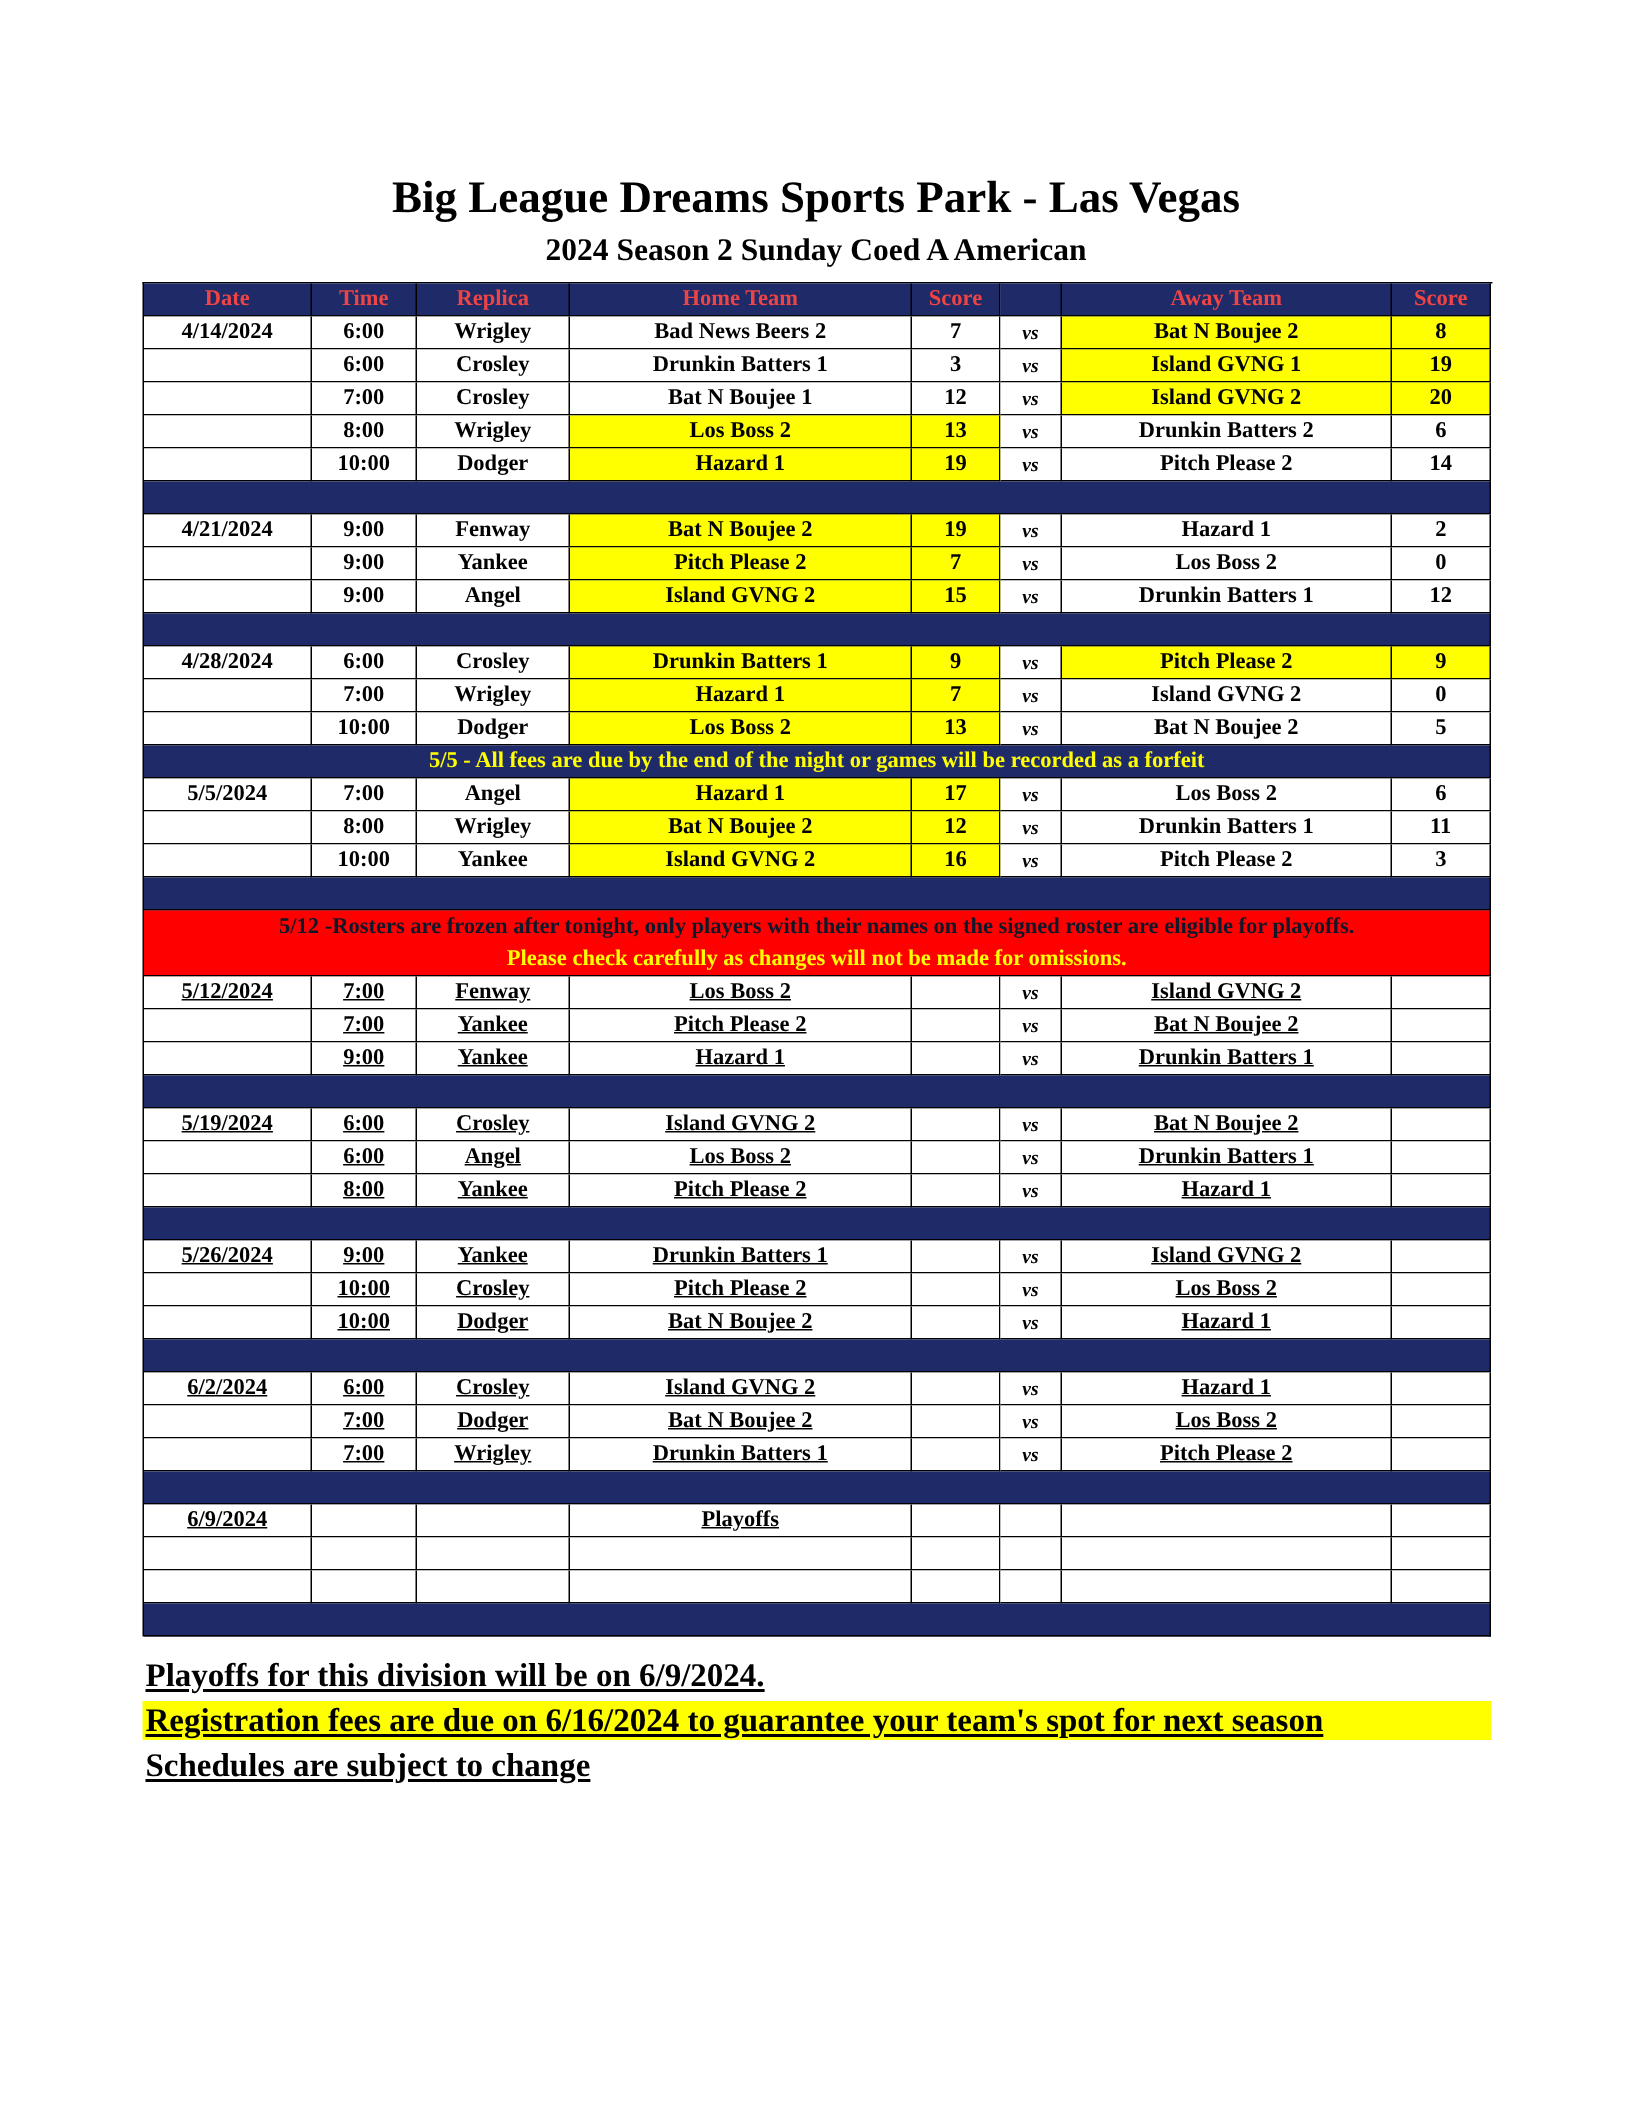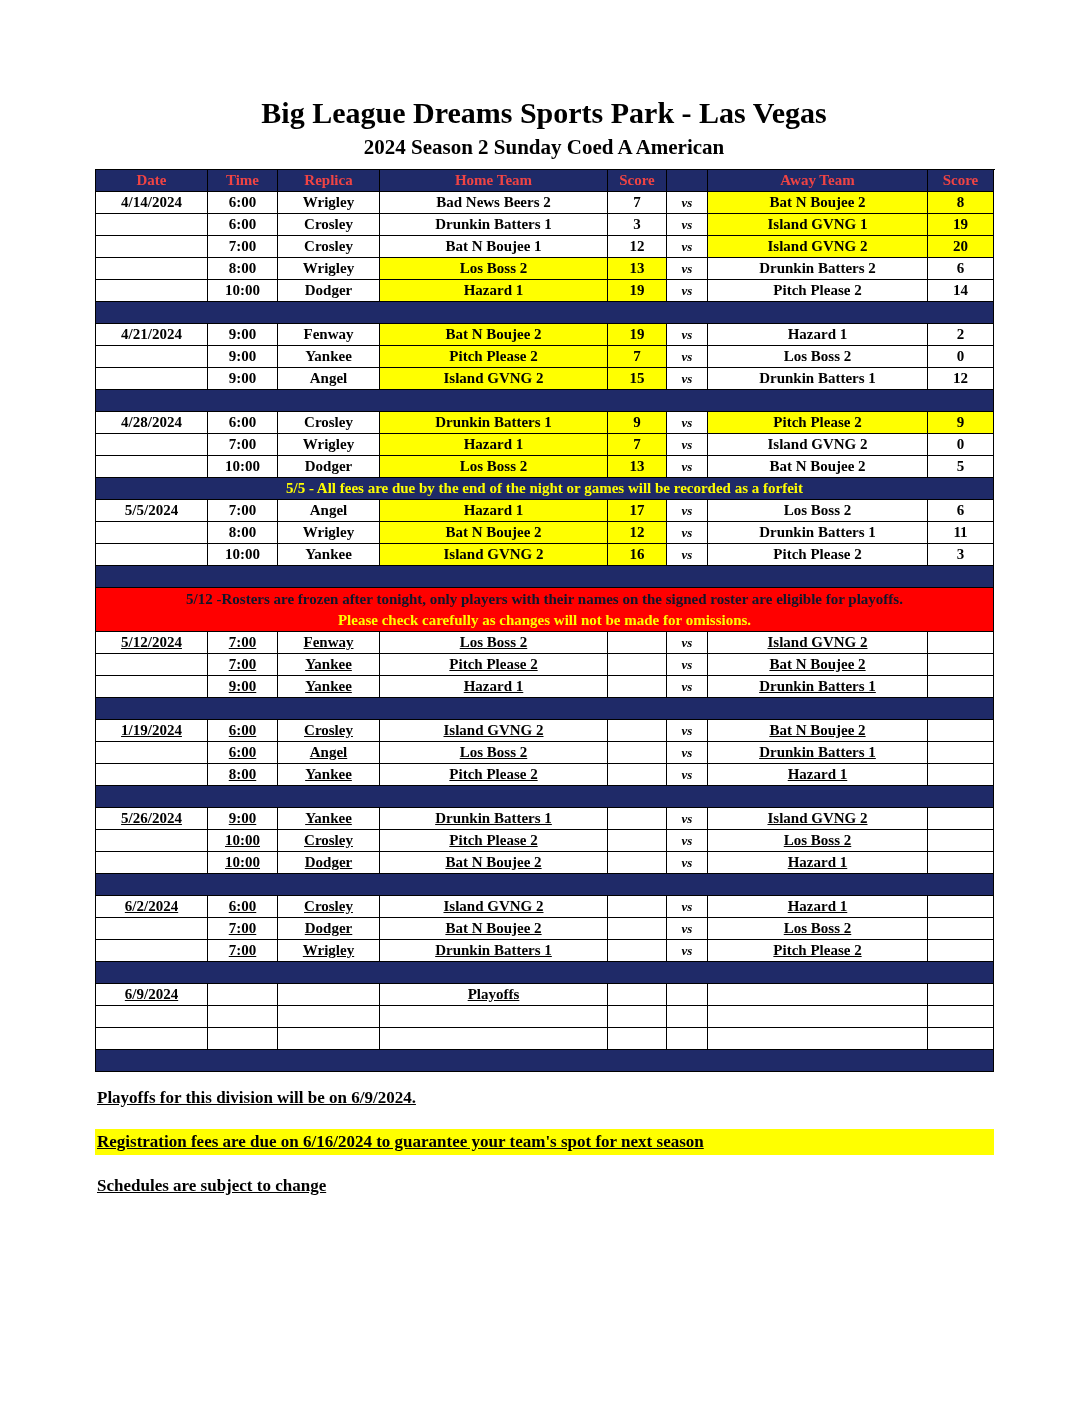--- a/index.html
+++ b/index.html
@@ -2,21 +2,21 @@
 <html style="--navy: #1f2a68; --hl: #ffff00; --alert: #ff0000;"><head>
 <meta charset="utf-8">
 <style>
   html,body{margin:0;padding:0;}
   body{
     width:1088px;height:1408px;background:#ffffff;color:#000;
     font-family:"Liberation Serif","DejaVu Serif",serif;
   }
   .page{position:relative;width:1088px;height:1408px;overflow:hidden;background:#fff;}
 
-  .title{padding-top:96px;text-align:center;font-size:30px;font-weight:bold;line-height:34px;}
+  .title{padding-top:96px;text-align:center;font-size:30px;font-weight:bold;line-height:34px;margin-top:19px;}
   .subtitle{text-align:center;font-size:21px;font-weight:bold;margin-top:5px;line-height:25px;}
   .note{text-align:center;font-size:15px;font-weight:bold;font-style:italic;margin-top:7px;line-height:18px;}
 
   .tablewrap{
     margin:9px 0 0 95px;width:899px;
     border-top:1px solid #000;border-left:1px solid #000;
     background:#fff;
   }
   .trow{display:grid;grid-template-columns:112px 70px 102px 228px 59px 41px 220px 66px;}
   .cell{
@@ -48,22 +48,22 @@
     grid-column:1/-1;box-sizing:border-box;height:44px;
     background:var(--alert,#ff0000);
     border-right:1px solid #000;border-bottom:1px solid #000;
     display:flex;flex-direction:column;align-items:center;justify-content:center;
   }
   .alert-line1{color:#0f172a;font-size:15px;font-weight:bold;line-height:21px;white-space:nowrap;}
   .alert-line2{color:var(--hl,#ffff00);font-size:15px;font-weight:bold;line-height:21px;white-space:nowrap;}
 
   .footer{margin:13px 0 0 95px;width:899px;}
   .footer-line{
-    font-size:17px;font-weight:bold;line-height:26px;
-    text-decoration:underline;margin-bottom:18px;padding-left:2px;
+    font-size:22px;font-weight:bold;line-height:26px;
+    text-decoration:underline;margin-bottom:4px;padding-left:2px;
     white-space:nowrap;overflow:hidden;
   }
   .footer-line.hl-bar{background:var(--hl,#ffff00);}
 </style>
 </head>
 <body>
 
 <div class="page">
 
   <div class="title">Big League Dreams Sports Park - Las Vegas</div>
@@ -266,21 +266,21 @@
           <div class="cell">Hazard 1</div>
           <div class="cell"></div>
           <div class="cell vs">vs</div>
           <div class="cell">Drunkin Batters 1</div>
           <div class="cell"></div>
         </div>
         <div class="trow">
           <div class="sep-cell"></div>
         </div>
         <div class="trow u">
-          <div class="cell">1/19/2024</div>
+          <div class="cell">5/19/2024</div>
           <div class="cell">6:00</div>
           <div class="cell">Crosley</div>
           <div class="cell">Island GVNG 2</div>
           <div class="cell"></div>
           <div class="cell vs">vs</div>
           <div class="cell">Bat N Boujee 2</div>
           <div class="cell"></div>
         </div>
         <div class="trow u">
           <div class="cell"></div>

